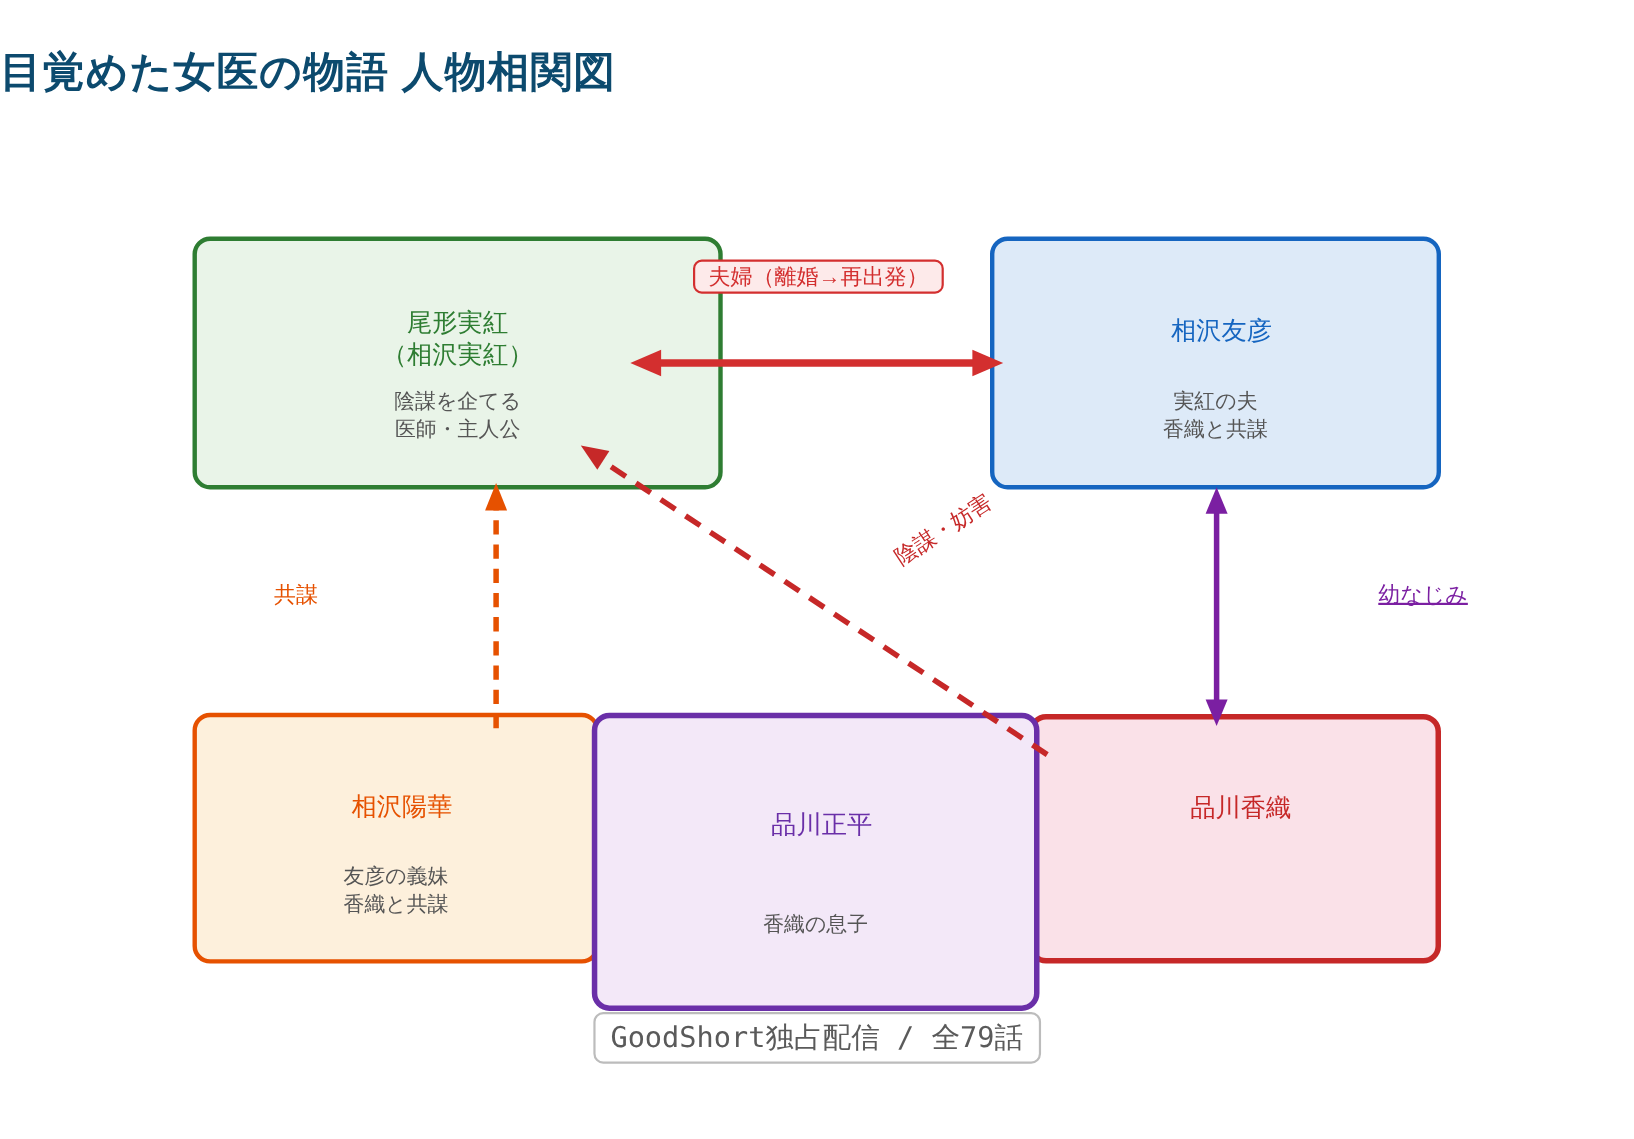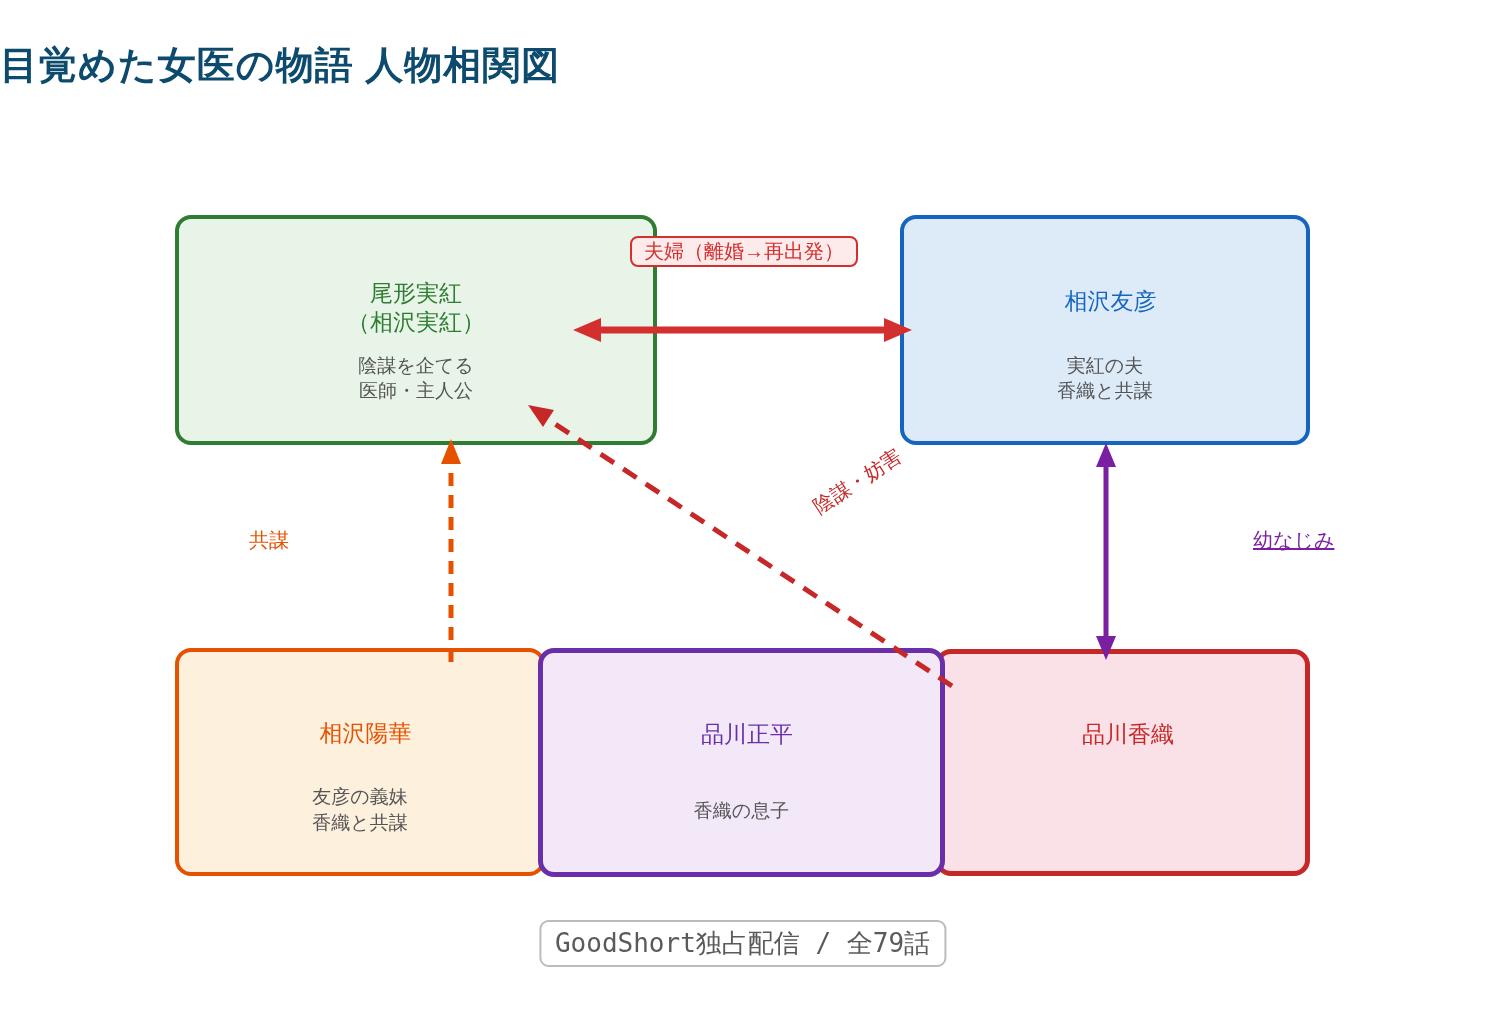--- a/index.html
+++ b/index.html
@@ -23,21 +23,21 @@
   .char-desc{
     position:absolute;left:0;right:0;top:72%;transform:translateY(-50%);
     text-align:center;font-size:19px;line-height:1.35;color:#555555;white-space:pre-line;
   }
   .box-green{left:175px;top:215px;width:482px;height:230px;background:#e9f4e8;border:4.5px solid #2e7d32;z-index:1;}
   .box-green .char-name{color:#2e7d32;}
   .box-blue{left:900px;top:215px;width:410px;height:230px;background:#ddeaf8;border:4.5px solid #1565c0;z-index:1;}
   .box-blue .char-name{color:#1565c0;}
   .box-orange{left:175px;top:648px;width:370px;height:228px;background:#fdf0dc;border:4.5px solid #e65100;z-index:1;}
   .box-orange .char-name{color:#e65100;}
-  .box-purple{left:538px;top:648px;width:407px;height:229px;background:#f3e8f8;border:5px solid #6a2fa8;z-index:2;}
+  .box-purple{left:538px;top:648px;width:407px;height:271px;background:#f3e8f8;border:5px solid #6a2fa8;z-index:2;}
   .box-purple .char-name{color:#6a2fa8;}
   .box-red{left:935px;top:649px;width:375px;height:227px;background:#fae1e8;border:5px solid #c62828;z-index:1;}
   .box-red .char-name{color:#c62828;}
   
   .arrow-layer{position:absolute;left:0;top:0;z-index:5;pointer-events:none;}
   
   .rel-label{position:absolute;z-index:6;font-size:20px;}
   .couple-label{
     left:630px;top:236px;color:#d32f2f;background:#fdeaea;
     border:2.5px solid #d32f2f;border-radius:8px;padding:0 12px;

